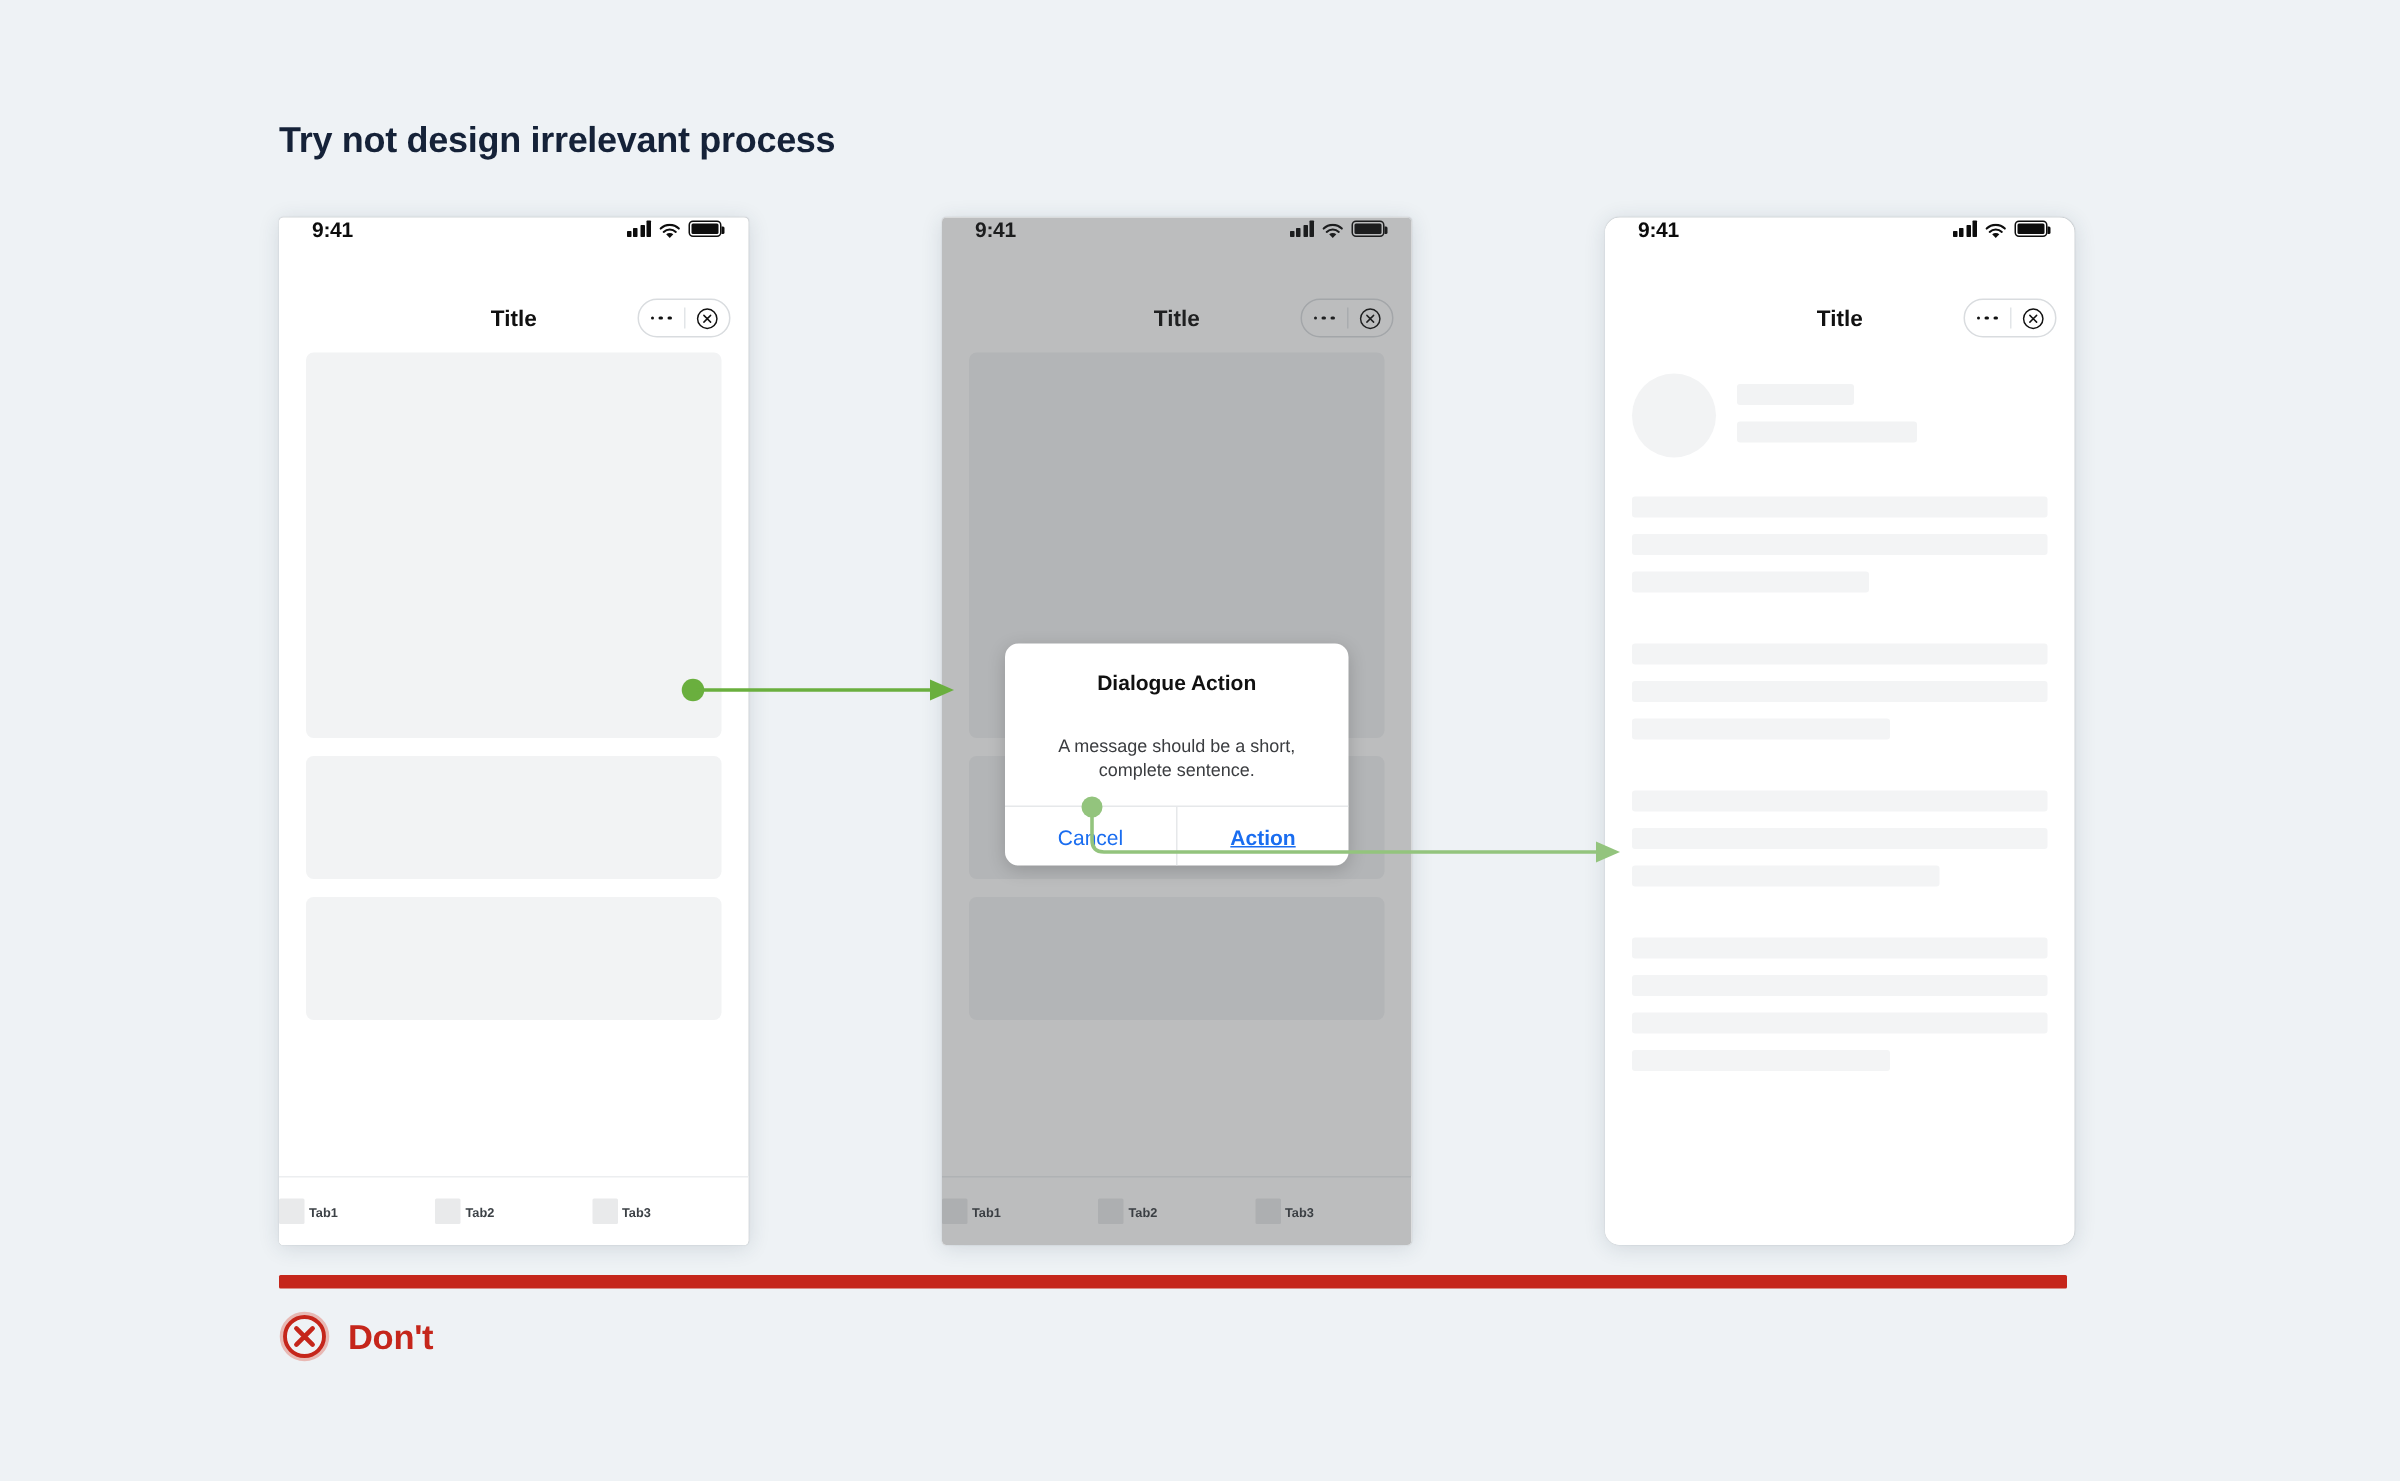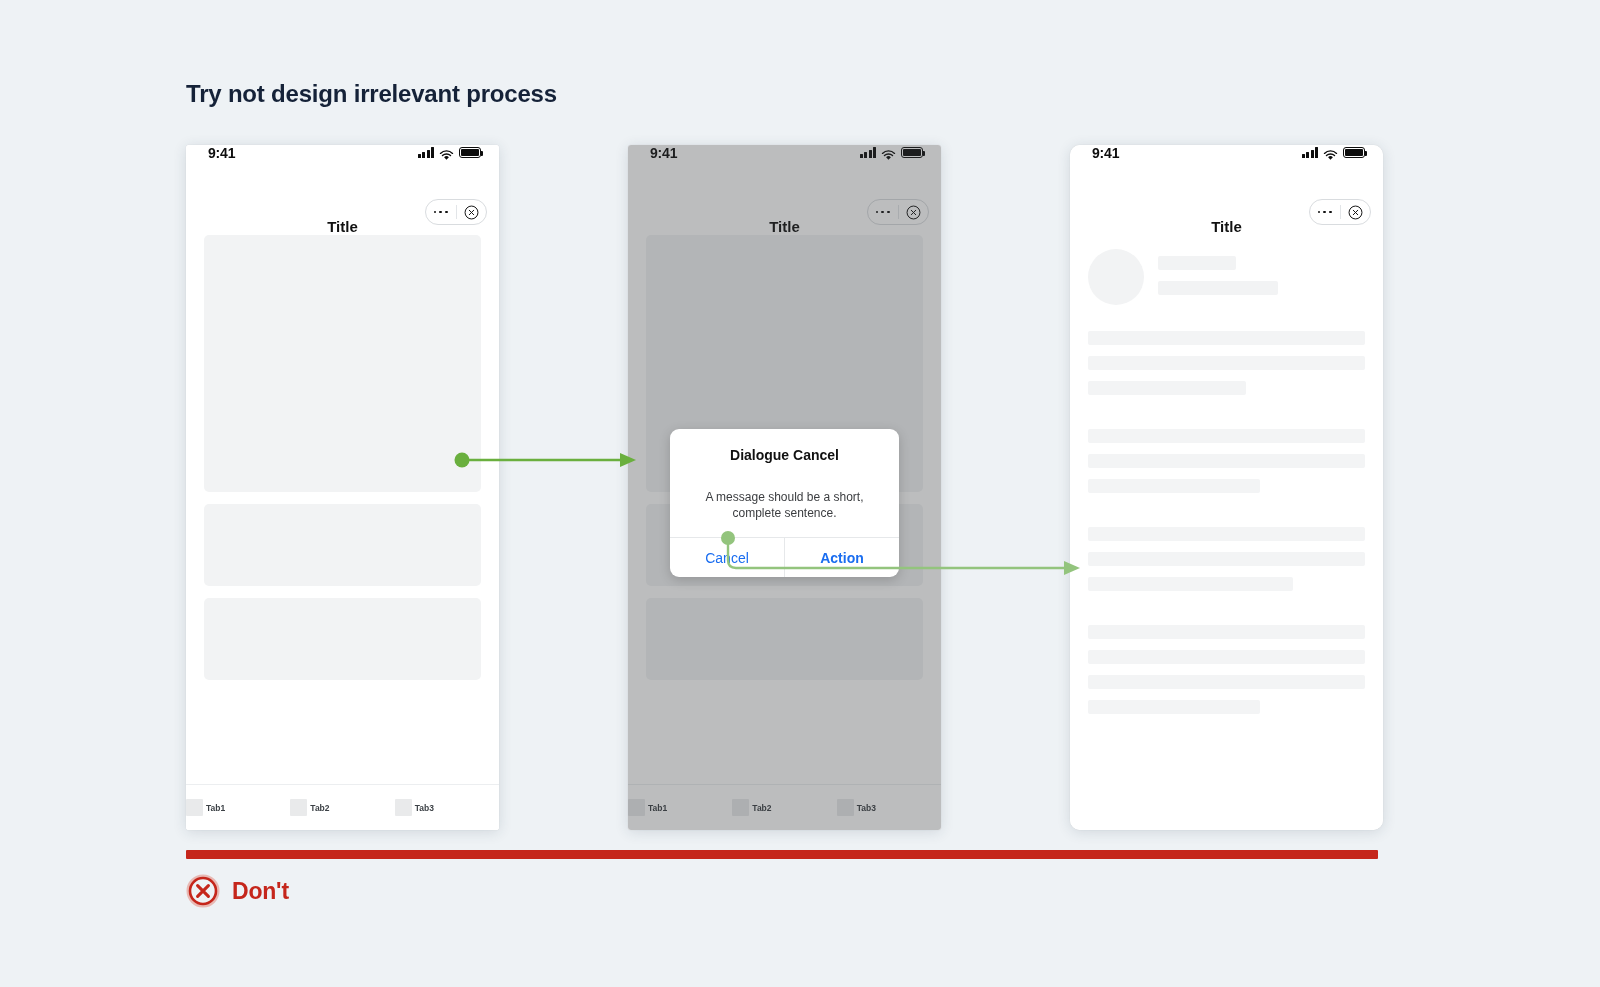--- a/index.html
+++ b/index.html
@@ -54,21 +54,21 @@
   }
   .batt::after {
     content: ""; position: absolute; right: -3.4px; top: 3px;
     width: 2px; height: 4.5px; background: #0d0d0d; border-radius: 0 1px 1px 0;
   }
   .batt span { display: block; width: 100%; height: 100%; background: #0d0d0d; border-radius: 1px; }
 
   
   .navbar {
     position: relative; height: 46px;
-    display: flex; align-items: flex-end; justify-content: center;
+    display: flex; align-items: center; justify-content: center;
   }
   .nav-title { font-size: 15px; font-weight: bold; color: #111; }
   .nav-pill {
     position: absolute; right: 12px; top: 50%; transform: translateY(-50%);
     display: flex; align-items: center;
     height: 26px; width: 62px;
     border: 1px solid #d9dcdf; border-radius: 14px; background: #fff;
   }
   .nav-pill .dots {
     flex: 1; display: flex; align-items: center; justify-content: center; gap: 3px;
@@ -124,21 +124,21 @@
     overflow: hidden;
   }
   .dlg-body { padding: 18px 16px 16px 16px; text-align: center; }
   .dlg-title { font-size: 14px; font-weight: bold; color: #111; margin-bottom: 9px; }
   .dlg-msg { font-size: 12px; color: #3b3d40; line-height: 1.35; margin-top: 26px; }
   .dlg-actions { display: flex; border-top: 1px solid #e6e8ea; height: 40px; }
   .dlg-btn {
     flex: 1; display: flex; align-items: center; justify-content: center;
     font-size: 14px; color: #1a6df0; cursor: pointer;
   }
-  .dlg-btn.primary { font-weight: bold; }
+  .dlg-btn.primary { font-weight: bold; text-decoration: underline; }
   .dlg-divider { width: 1px; background: #e6e8ea; }
 
   
   .connector { position: absolute; z-index: 20; pointer-events: none; }
   #connector-1 { left: 450px; top: 444px; width: 190px; height: 32px; }
   #connector-2 { left: 714px; top: 530px; width: 370px; height: 54px; }
 
   
   .red-bar {
     position: absolute; left: 186px; top: 850px;
@@ -282,21 +282,21 @@
         <div class="tab">
           <span class="tab-icon"></span>
           <span class="tab-label">Tab3</span>
         </div>
       </div>
 
       <div class="scrim"></div>
 
       <div class="dialogue">
         <div class="dlg-body">
-          <div class="dlg-title">Dialogue Cancel</div>
+          <div class="dlg-title">Dialogue Action</div>
           <div class="dlg-msg">A message should be a short, complete sentence.</div>
         </div>
         <div class="dlg-actions">
           <div class="dlg-btn">Cancel</div>
           <div class="dlg-divider"></div>
           <div class="dlg-btn primary">Action</div>
         </div>
       </div>
 
     </div>

